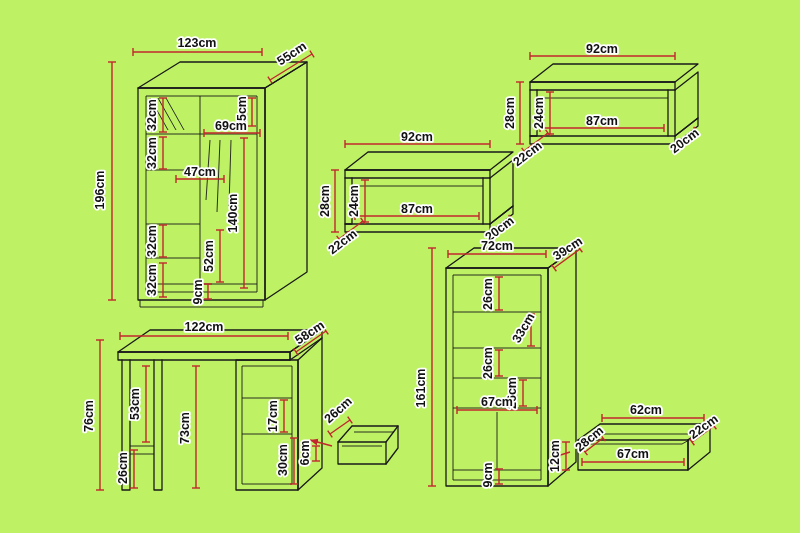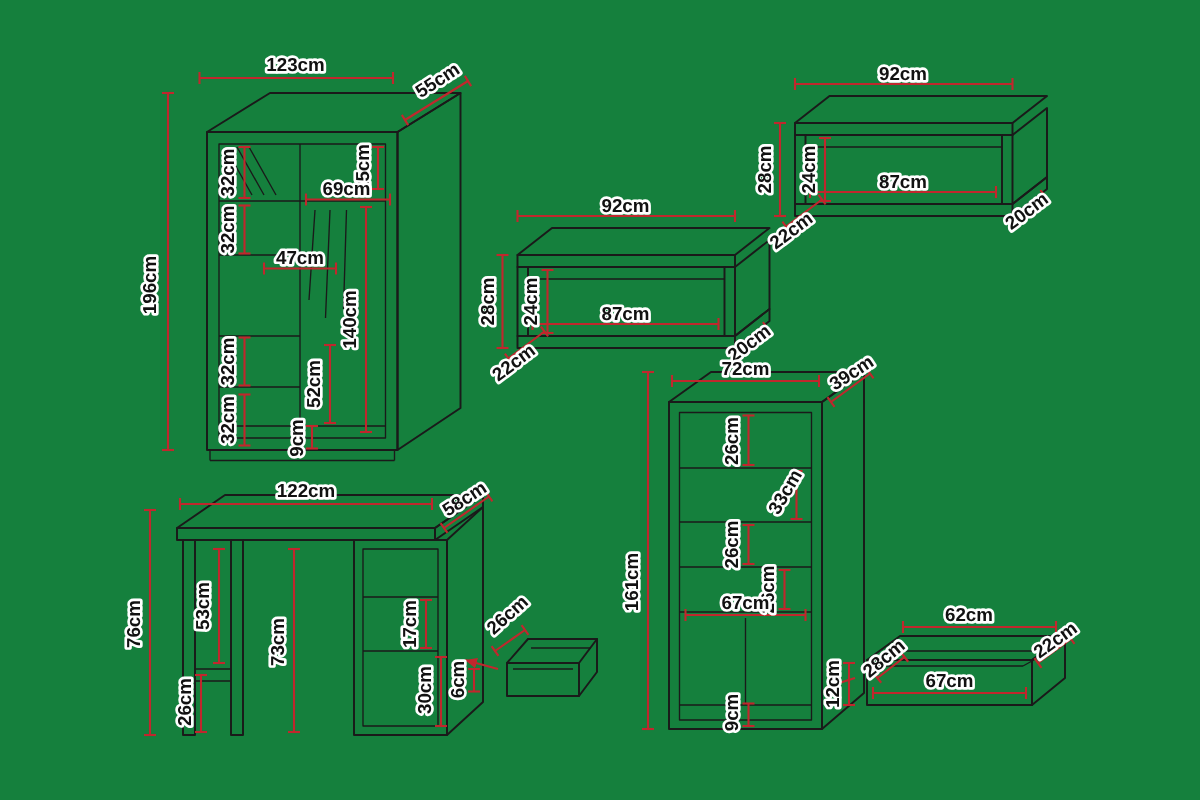--- a/index.html
+++ b/index.html
@@ -1,16 +1,16 @@
 <!DOCTYPE html>
 <html><head>
 <meta charset="utf-8">
 <style>
   html,body{margin:0;padding:0;background:#ffffff;}
-  .stage{position:relative;width:800px;height:533px;background:#15803d;overflow:hidden;
+  .stage{position:relative;width:800px;height:533px;background:#bef264;overflow:hidden;
          font-family:"Liberation Sans",sans-serif;}
   svg{display:block;}
   .ink{fill:none;stroke:#1a1a1a;stroke-width:1.3;stroke-linejoin:round;stroke-linecap:round;}
   .ink-thin{fill:none;stroke:#1a1a1a;stroke-width:0.9;stroke-linejoin:round;}
   .dl{stroke:#c1272d;stroke-width:1.4;fill:none;}
   .lbl{font:700 12.5px "Liberation Sans",sans-serif;fill:#111111;text-anchor:middle;
        paint-order:stroke;stroke:#ffffff;stroke-width:3.5px;stroke-linejoin:round;}
 </style>
 </head>
 <body>

